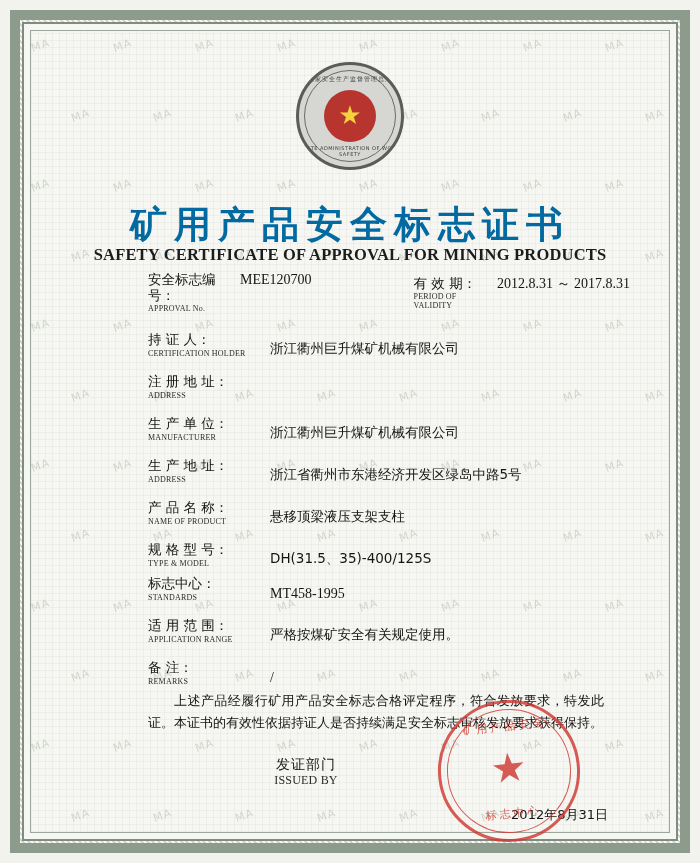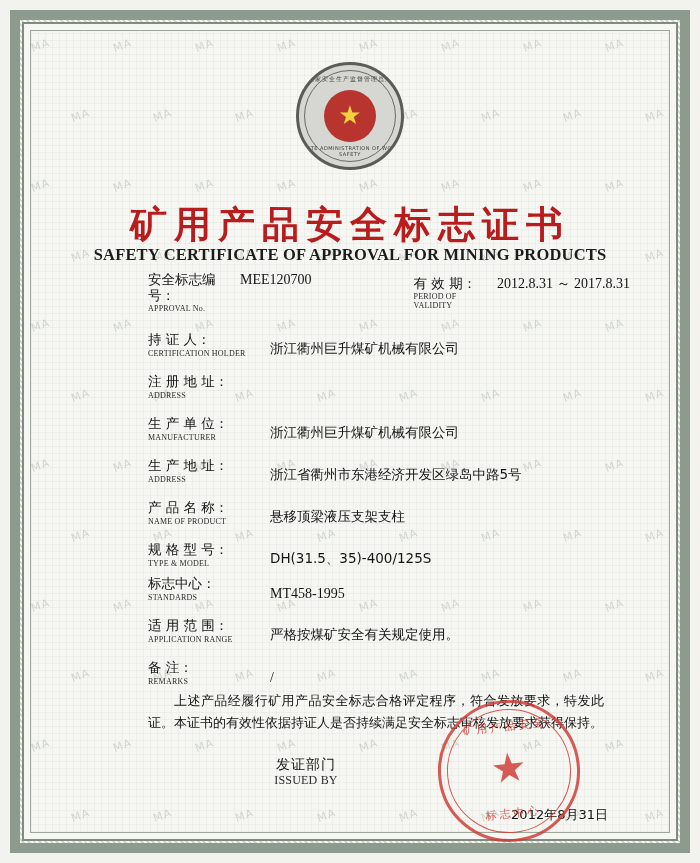--- a/index.html
+++ b/index.html
@@ -123,21 +123,21 @@
   .emblem-text-bottom { bottom: 10px; font-size: 5px; letter-spacing: 0.5px; }
   
   .title-cn {
     position: absolute;
     top: 160px;
     left: 0; right: 0;
     text-align: center;
     font-size: 37px;
     font-weight: bold;
     letter-spacing: 7px;
-    color: #b91c1c;
+    color: #0369a1;
     font-family: "DejaVu Sans", sans-serif;
   }
   .title-en {
     position: absolute;
     top: 205px;
     left: 0; right: 0;
     text-align: center;
     font-size: 16.5px;
     font-weight: bold;
     letter-spacing: 0.2px;

